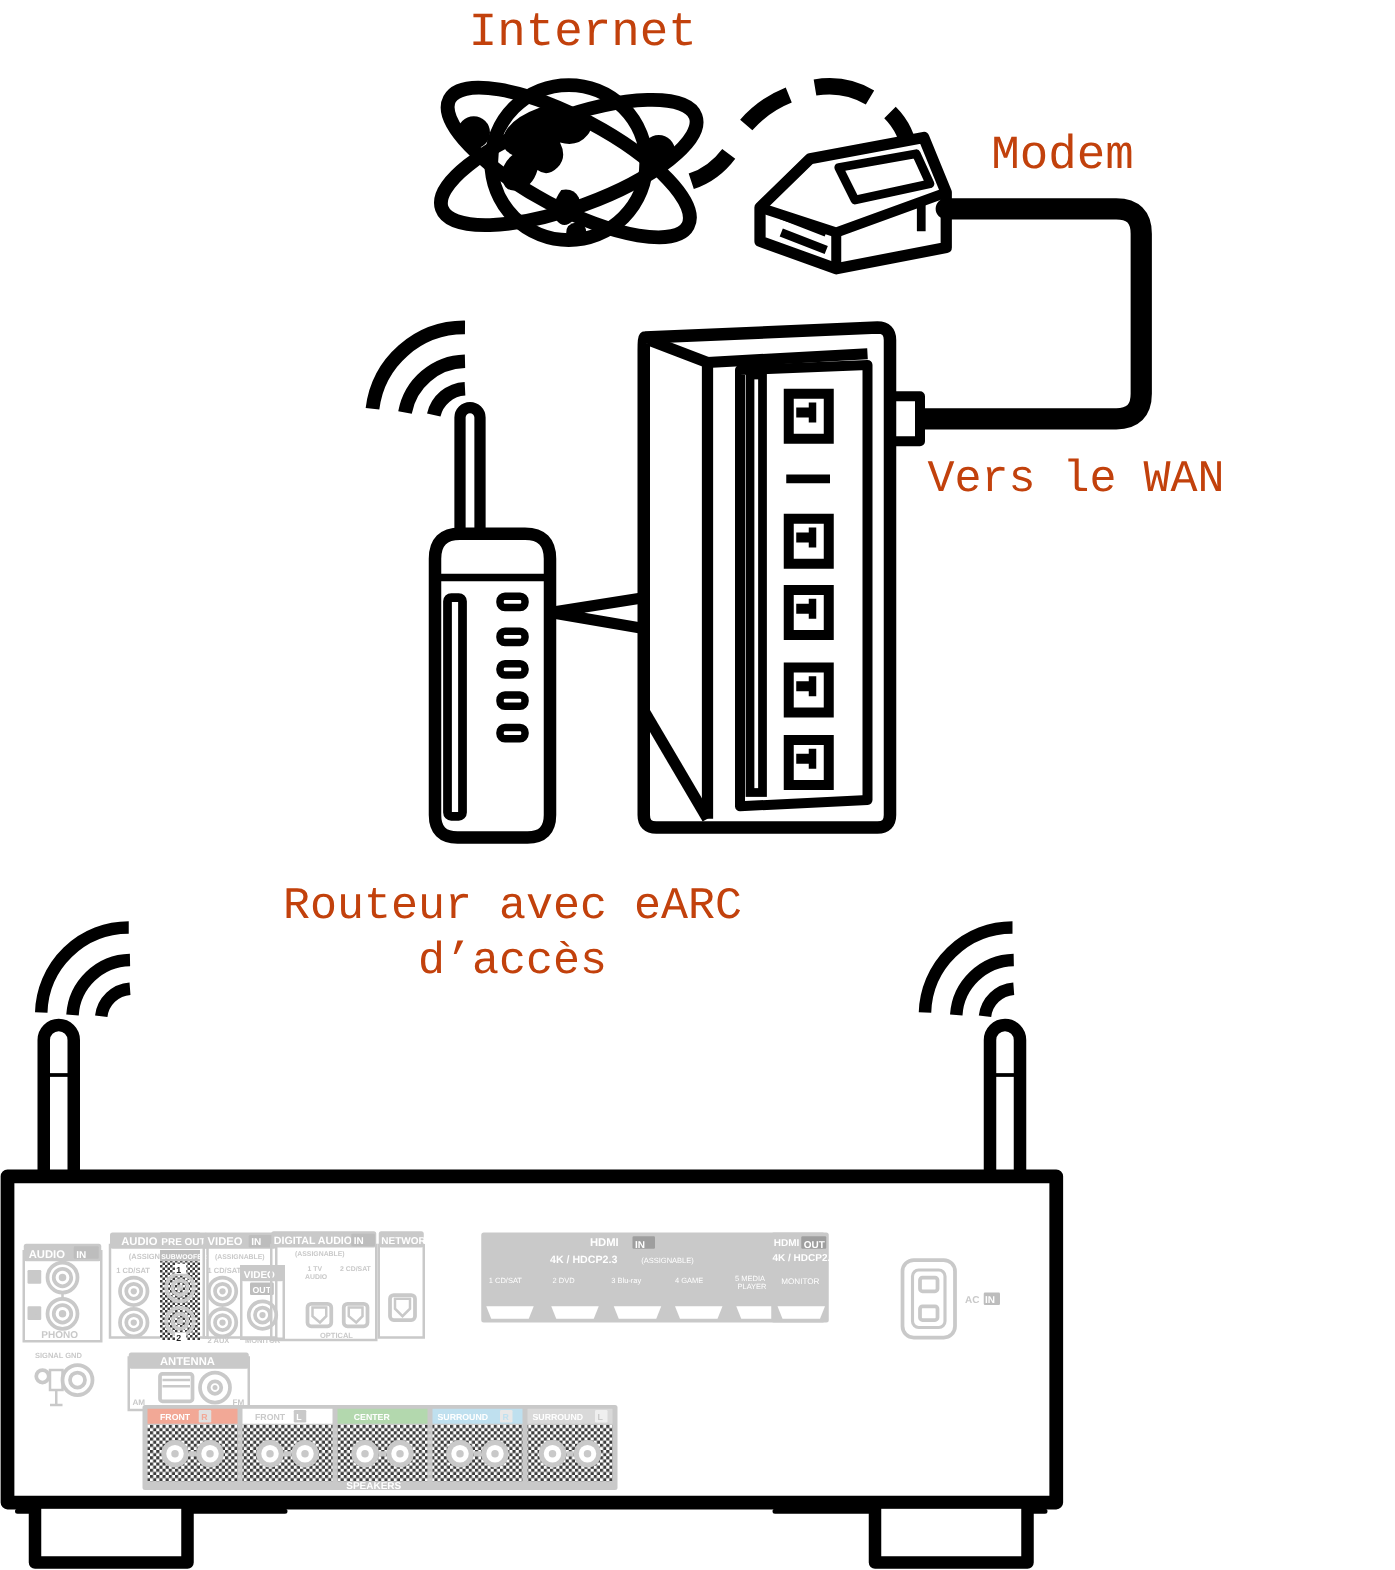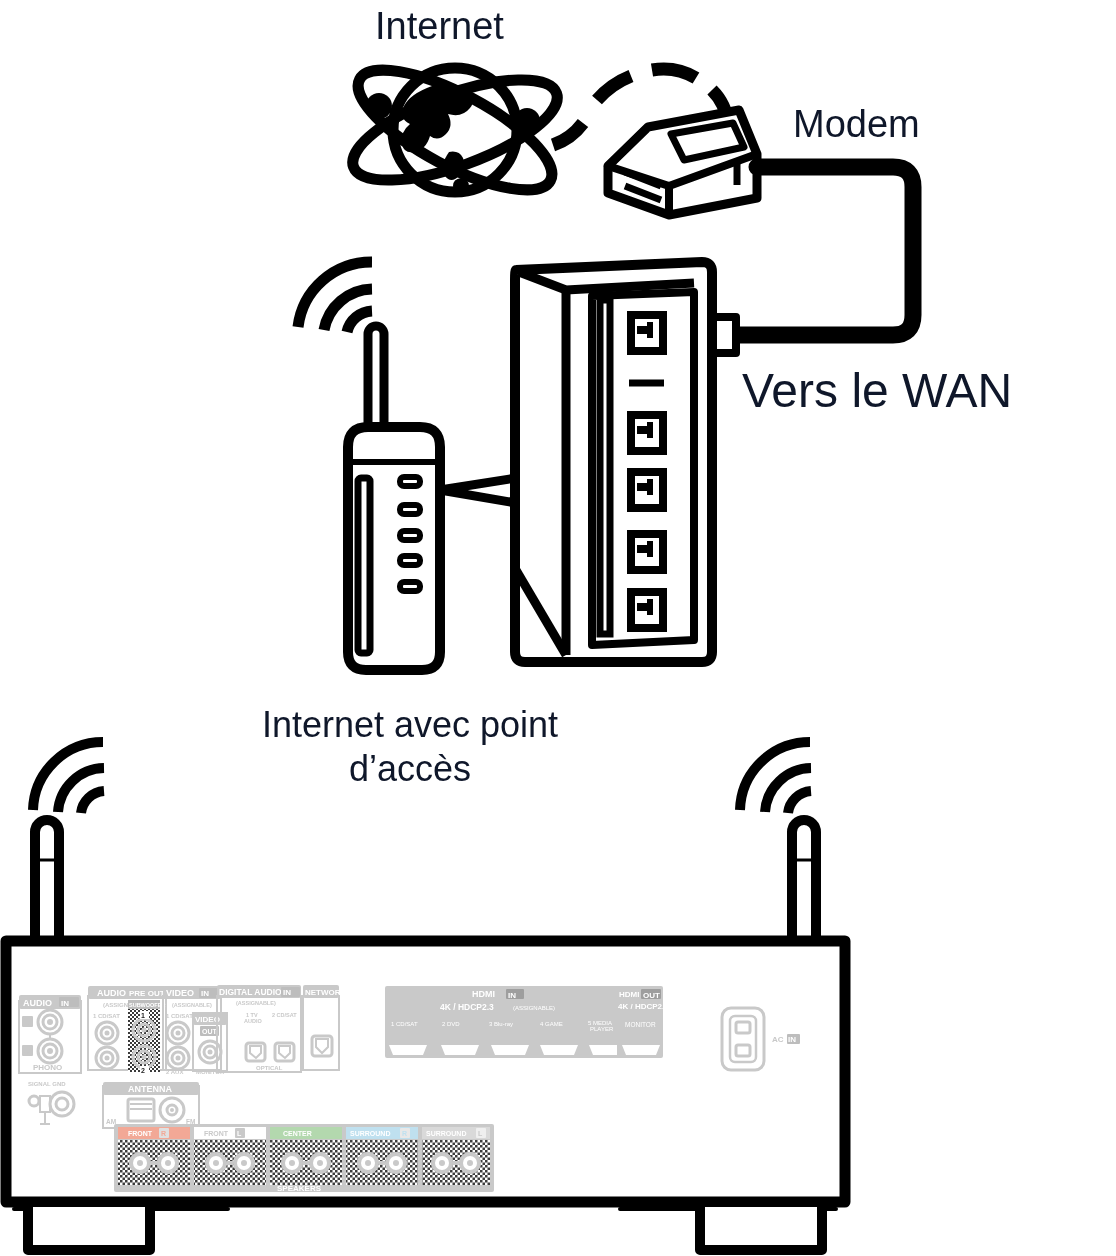--- a/index.html
+++ b/index.html
@@ -1,22 +1,22 @@
 <!DOCTYPE html>
 <html><head>
 <meta charset="utf-8">
 <style>
   html,body{margin:0;padding:0;background:#fff;}
   body{width:1116px;height:1256px;position:relative;overflow:hidden;
        font-family:"Liberation Sans",sans-serif;color:#000;}
   .stage{position:absolute;inset:0;}
-  .lbl{position:absolute;font-family:Liberation Sans, sans-serif;color:#0f172a;white-space:nowrap;}
+  .lbl{position:absolute;font-family:Liberation Mono, monospace;color:#c2410c;white-space:nowrap;}
   #lbl-internet{left:375px;top:5px;font-size:38px;}
   #lbl-modem{left:793px;top:103px;font-size:38px;text-align:center;}
-  #lbl-wan{left:742px;top:363px;font-size:48px;}
+  #lbl-wan{left:742px;top:363px;font-size:36px;}
   #lbl-router{left:200px;top:703px;font-size:36px;width:420px;text-align:center;line-height:1.23;white-space:normal;}
 
   svg{position:absolute;left:0;top:0;width:1116px;height:1256px;overflow:visible;}
   .k{fill:none;stroke:#000;}
   .kf{fill:#000;stroke:none;}
   .wht{fill:#fff;stroke:#000;}
 
   
   .silk{fill:#c9c9c9;}
   .silk-d{fill:#bdbdbd;}
@@ -27,21 +27,21 @@
 </style>
 </head>
 <body>
 
 <div class="stage">
 
   <div class="lbl" id="lbl-internet">Internet</div>
   <div class="lbl" id="lbl-modem">Modem</div>
   <div class="lbl" id="lbl-wan">Vers le WAN</div>
   <div class="lbl" id="lbl-router">
-    <span>Internet avec point</span><br>
+    <span>Routeur avec eARC</span><br>
     <span>d’accès</span>
   </div>
 
   <svg viewBox="0 0 1116 1256" xmlns="http://www.w3.org/2000/svg">
 
     <g>
       <circle class="k" cx="455" cy="130" r="62" stroke-width="11"></circle>
       <ellipse class="k" cx="455" cy="130" rx="108" ry="36" stroke-width="11" transform="rotate(-20 455 130)"></ellipse>
       <ellipse class="k" cx="455" cy="130" rx="108" ry="36" stroke-width="11" transform="rotate(28 455 130)"></ellipse>
       <circle class="kf" cx="379" cy="106" r="13"></circle>

